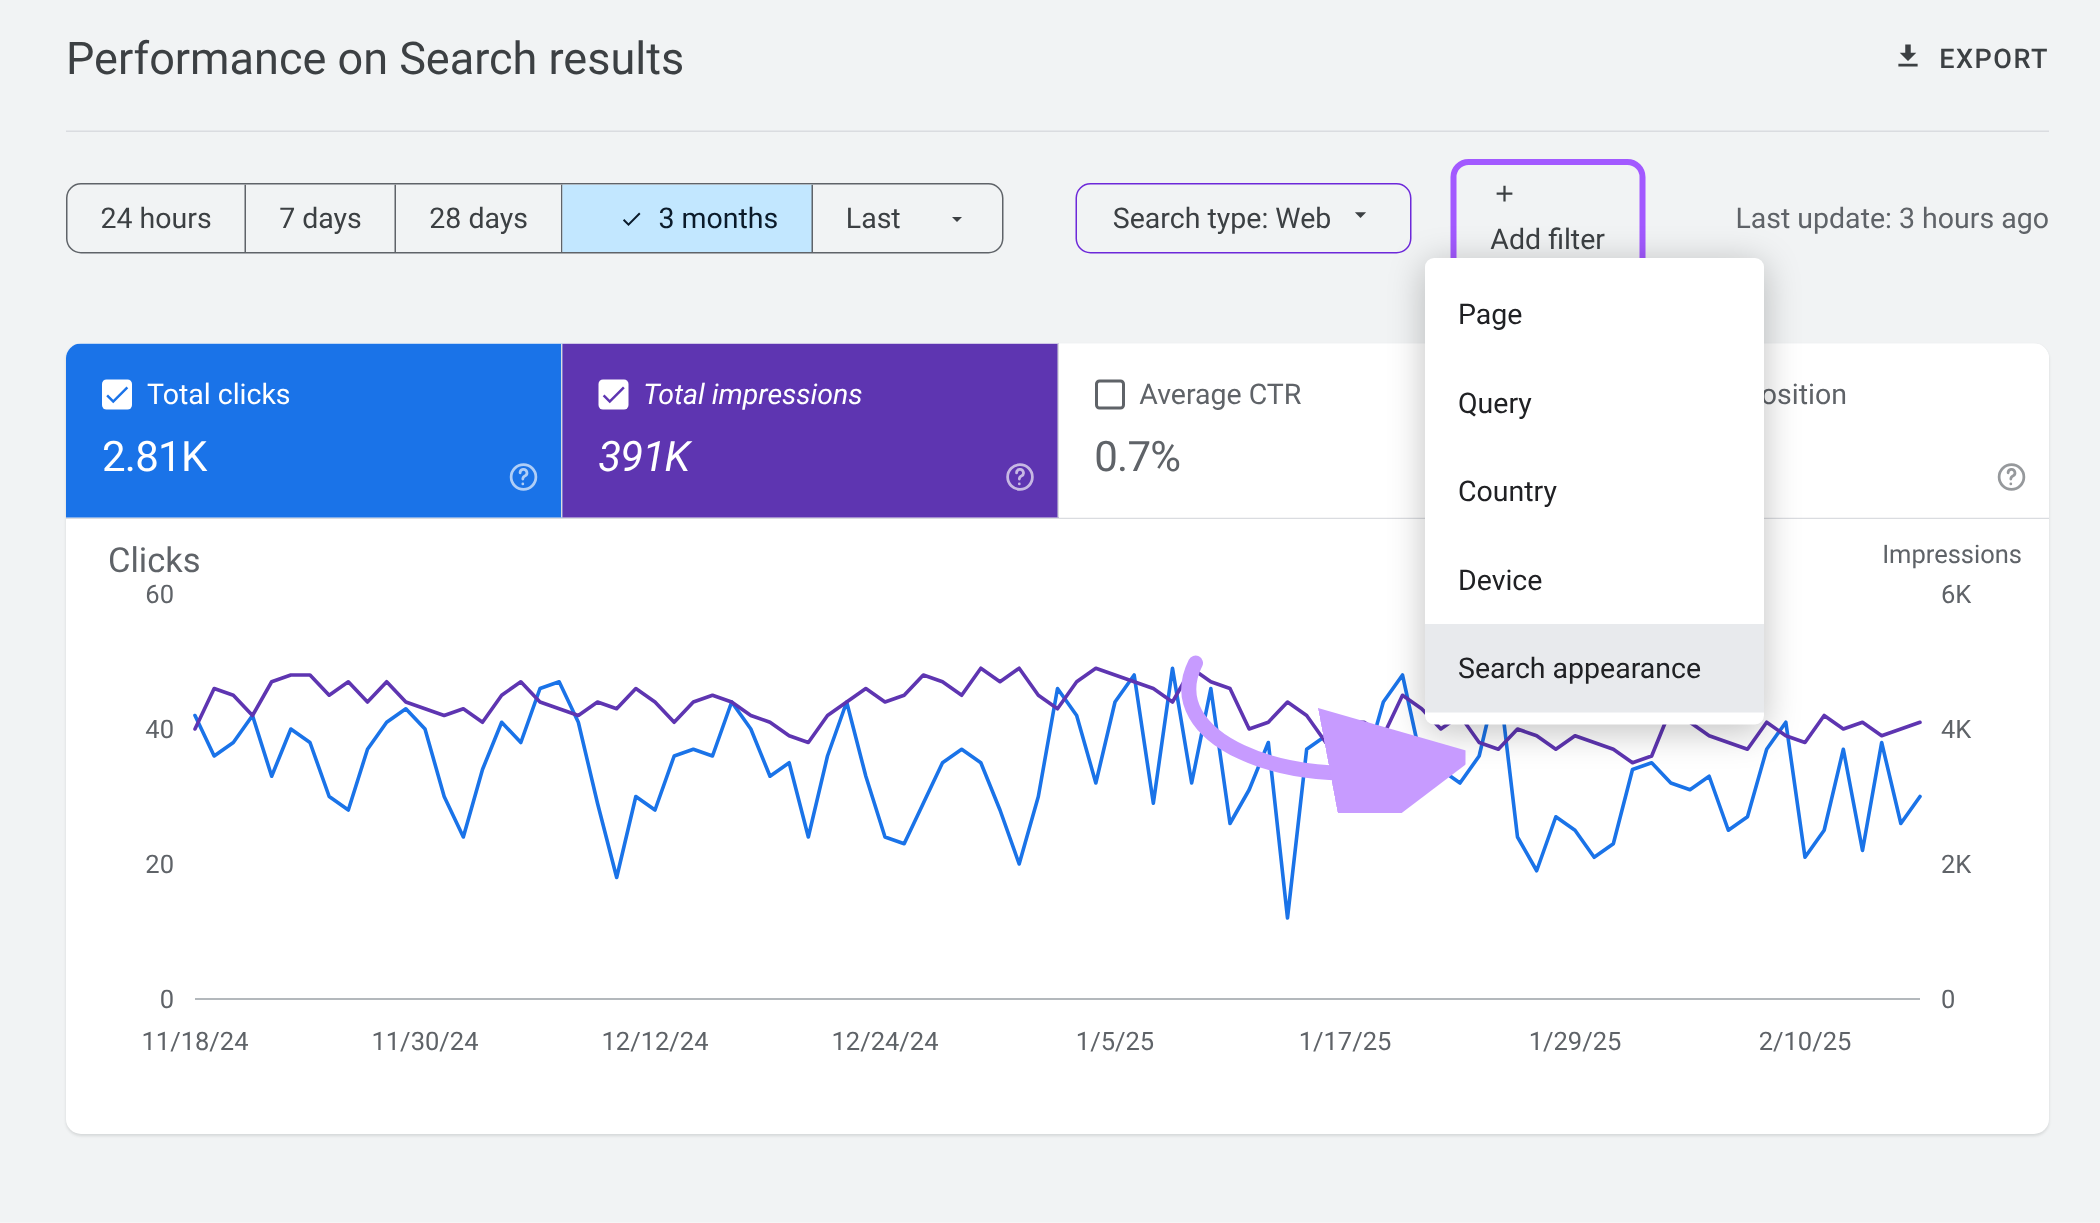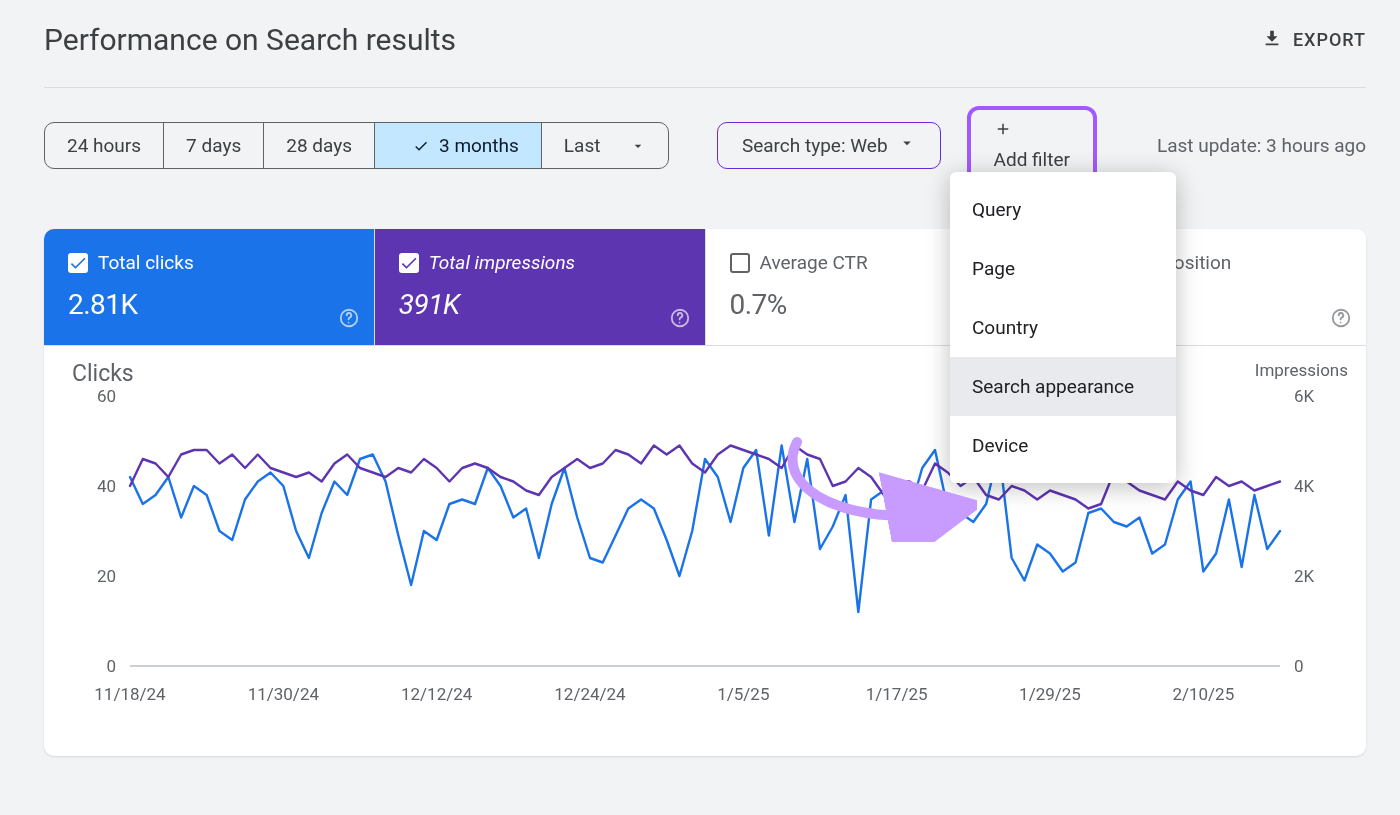--- a/index.html
+++ b/index.html
@@ -198,25 +198,25 @@
           <text x="970" y="314" text-anchor="middle" class="xtick">1/29/25</text>
           <text x="1123.3333333333333" y="314" text-anchor="middle" class="xtick">2/10/25</text>
           <path d="M50 91 L62.77777777777778 118 L75.55555555555556 109 L88.33333333333334 91 L101.11111111111111 131.5 L113.88888888888889 100 L126.66666666666667 109 L139.44444444444446 145 L152.22222222222223 154 L165 113.5 L177.77777777777777 95.5 L190.55555555555554 86.5 L203.33333333333334 100 L216.1111111111111 145 L228.88888888888889 172 L241.66666666666666 127 L254.44444444444446 95.5 L267.22222222222223 109 L280 73 L292.77777777777777 68.5 L305.55555555555554 95.5 L318.3333333333333 149.5 L331.1111111111111 199 L343.88888888888886 145 L356.6666666666667 154 L369.44444444444446 118 L382.2222222222222 113.5 L395 118 L407.77777777777777 82 L420.5555555555556 100 L433.3333333333333 131.5 L446.1111111111111 122.5 L458.8888888888889 172 L471.66666666666663 118 L484.44444444444446 82 L497.22222222222223 131.5 L510 172 L522.7777777777778 176.5 L535.5555555555555 149.5 L548.3333333333334 122.5 L561.1111111111111 113.5 L573.8888888888889 122.5 L586.6666666666666 154 L599.4444444444445 190 L612.2222222222222 145 L625 73 L637.7777777777777 91 L650.5555555555555 136 L663.3333333333334 82 L676.1111111111111 64 L688.8888888888889 149.5 L701.6666666666666 59.5 L714.4444444444443 136 L727.2222222222223 73 L740 163 L752.7777777777778 140.5 L765.5555555555555 109 L778.3333333333333 226 L791.1111111111112 113.5 L803.8888888888889 104.5 L816.6666666666666 100 L829.4444444444445 127 L842.2222222222222 82 L855 64 L867.7777777777778 122.5 L880.5555555555555 127 L893.3333333333333 136 L906.1111111111111 118 L918.8888888888889 64 L931.6666666666667 172 L944.4444444444445 194.5 L957.2222222222222 158.5 L970 167.5 L982.7777777777778 185.5 L995.5555555555555 176.5 L1008.3333333333334 127 L1021.1111111111111 122.5 L1033.8888888888887 136 L1046.6666666666667 140.5 L1059.4444444444443 131.5 L1072.2222222222222 167.5 L1085 158.5 L1097.7777777777778 113.5 L1110.5555555555557 95.5 L1123.3333333333333 185.5 L1136.111111111111 167.5 L1148.888888888889 113.5 L1161.6666666666667 181 L1174.4444444444443 109 L1187.2222222222222 163 L1200 145 " fill="none" stroke="#1a73e8" stroke-width="2.4" stroke-linejoin="round" stroke-linecap="round"></path>
           <path d="M50 100 L62.77777777777778 73 L75.55555555555556 77.5 L88.33333333333334 91 L101.11111111111111 68.5 L113.88888888888889 64 L126.66666666666667 64 L139.44444444444446 77.5 L152.22222222222223 68.5 L165 82 L177.77777777777777 68.5 L190.55555555555554 82 L203.33333333333334 86.5 L216.1111111111111 91 L228.88888888888889 86.5 L241.66666666666666 95.5 L254.44444444444446 77.5 L267.22222222222223 68.5 L280 82 L292.77777777777777 86.5 L305.55555555555554 91 L318.3333333333333 82 L331.1111111111111 86.5 L343.88888888888886 73 L356.6666666666667 82 L369.44444444444446 95.5 L382.2222222222222 82 L395 77.5 L407.77777777777777 82 L420.5555555555556 91 L433.3333333333333 95.5 L446.1111111111111 104.5 L458.8888888888889 109 L471.66666666666663 91 L484.44444444444446 82 L497.22222222222223 73 L510 82 L522.7777777777778 77.5 L535.5555555555555 64 L548.3333333333334 68.5 L561.1111111111111 77.5 L573.8888888888889 59.5 L586.6666666666666 68.5 L599.4444444444445 59.5 L612.2222222222222 77.5 L625 86.5 L637.7777777777777 68.5 L650.5555555555555 59.5 L663.3333333333334 64 L676.1111111111111 68.5 L688.8888888888889 73 L701.6666666666666 82 L714.4444444444443 59.5 L727.2222222222223 68.5 L740 73 L752.7777777777778 100 L765.5555555555555 95.5 L778.3333333333333 82 L791.1111111111112 91 L803.8888888888889 109 L816.6666666666666 95.5 L829.4444444444445 95.5 L842.2222222222222 104.5 L855 77.5 L867.7777777777778 86.5 L880.5555555555555 100 L893.3333333333333 91 L906.1111111111111 109 L918.8888888888889 113.5 L931.6666666666667 100 L944.4444444444445 104.5 L957.2222222222222 113.5 L970 104.5 L982.7777777777778 109 L995.5555555555555 113.5 L1008.3333333333334 122.5 L1021.1111111111111 118 L1033.8888888888887 86.5 L1046.6666666666667 95.5 L1059.4444444444443 104.5 L1072.2222222222222 109 L1085 113.5 L1097.7777777777778 95.5 L1110.5555555555557 104.5 L1123.3333333333333 109 L1136.111111111111 91 L1148.888888888889 100 L1161.6666666666667 95.5 L1174.4444444444443 104.5 L1187.2222222222222 100 L1200 95.5 " fill="none" stroke="#5e35b1" stroke-width="2.4" stroke-linejoin="round" stroke-linecap="round"></path>
         </svg>
   </div>
 
 </div>
 
 <div class="popover" id="popover">
+      <div class="opt">Page</div>
       <div class="opt">Query</div>
-      <div class="opt">Page</div>
       <div class="opt">Country</div>
+      <div class="opt">Device</div>
       <div class="opt hovered">Search appearance</div>
-      <div class="opt">Device</div>
     </div>
 
 <svg class="annot-arrow" width="200" height="110">
   <defs>
         <marker id="arr" viewBox="0 0 10 10" refX="5" refY="5" markerWidth="10" markerHeight="10" orient="auto-start-reverse">
           <path d="M0 0 L10 5 L0 10 z" fill="#c79bff"></path>
         </marker>
       </defs>
   <path d="M20 10 C -5 60, 80 95, 160 80" stroke="#c79bff" stroke-width="10" fill="none" marker-end="url(#arr)" stroke-linecap="round"></path>
 </svg>

